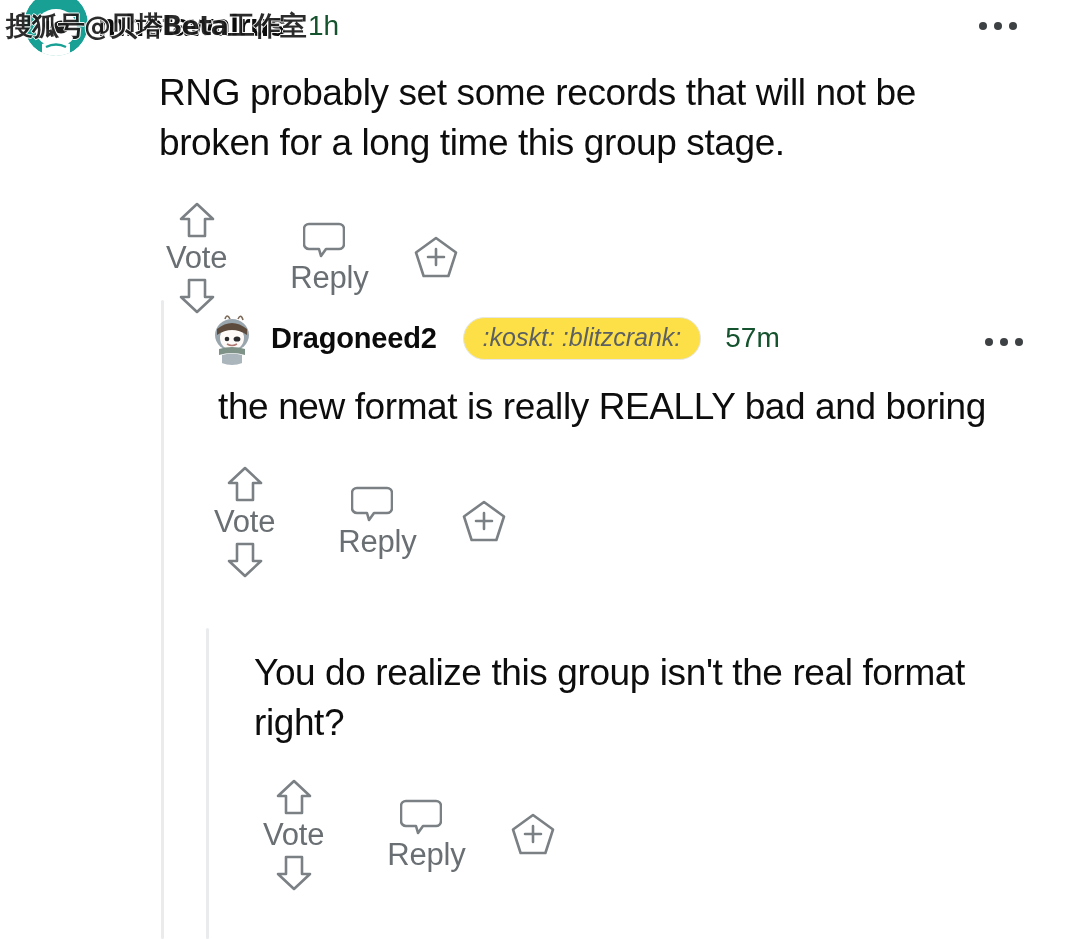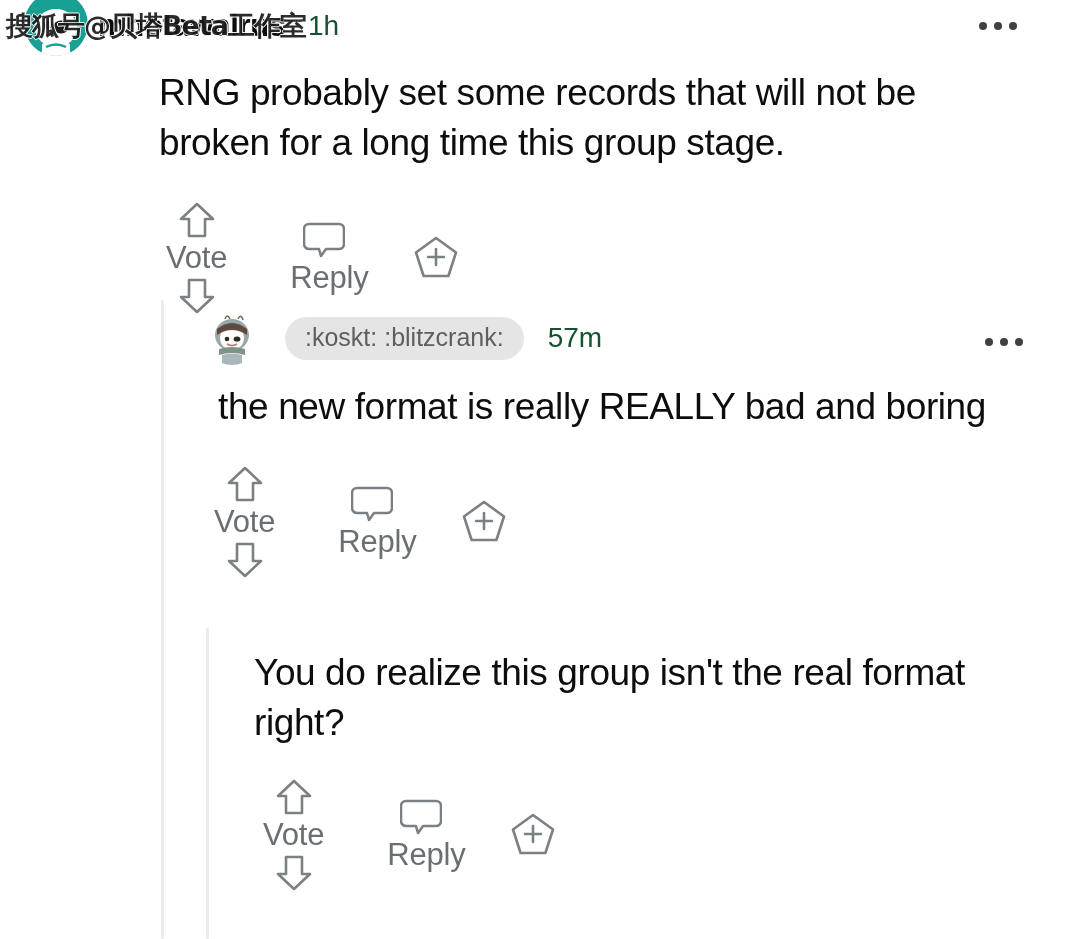--- a/index.html
+++ b/index.html
@@ -62,23 +62,24 @@
   #username-2 { font-size: 29px; margin-left: 12px; letter-spacing: -0.2px; }
   #username-3 { font-size: 29px; margin-left: 12px; letter-spacing: -0.2px; }
 
   .flair-pill {
     border: 1px solid #e4e6e7;
     border-radius: 22px;
     color: #5c6063;
     font-size: 25px;
     padding: 7px 19px 9px 19px;
     white-space: nowrap;
-    background: #e5e5e5;
+    background: #fde047;
     margin-left: 26px;
     line-height: 1;
+    font-style: italic;
   }
 
   .timestamp {
     color: #14532d;
     white-space: nowrap;
   }
   #timestamp-1 { font-size: 28px; margin-left: 22px; }
   #timestamp-2 { font-size: 28px; margin-left: 24px; }
   #timestamp-3 { font-size: 27px; margin-left: 16px; }
 
@@ -245,20 +246,21 @@
           <ellipse cx="27" cy="27" rx="12" ry="12" fill="#fdfaf7"></ellipse>
           <path d="M12 18 Q27 6 42 18 L42 24 Q27 14 12 24 Z" fill="#5d4c3d"></path>
           <circle cx="22" cy="28" r="2.3" fill="#2a2a2a"></circle>
           <ellipse cx="32" cy="28" rx="3.4" ry="2.6" fill="#2a2a2a"></ellipse>
           <path d="M22 33 Q27 36 32 33" stroke="#b07a72" stroke-width="1.5" fill="none"></path>
           <path d="M14 38 Q27 34 40 38 L40 44 Q27 40 14 44 Z" fill="#7f9287"></path>
           <path d="M17 44 Q27 41 37 44 L37 54 H17 Z" fill="#aab5bc"></path>
         </svg>
       </span>
 
+      <span class="username" id="username-2">Dragoneed2</span>
 
       <span class="flair-pill">:koskt: :blitzcrank:</span>
 
       <span class="timestamp" id="timestamp-2">57m</span>
 
       <span class="overflow-menu" id="overflow-2">
         <i></i>
           <i></i>
           <i></i>
       </span>

